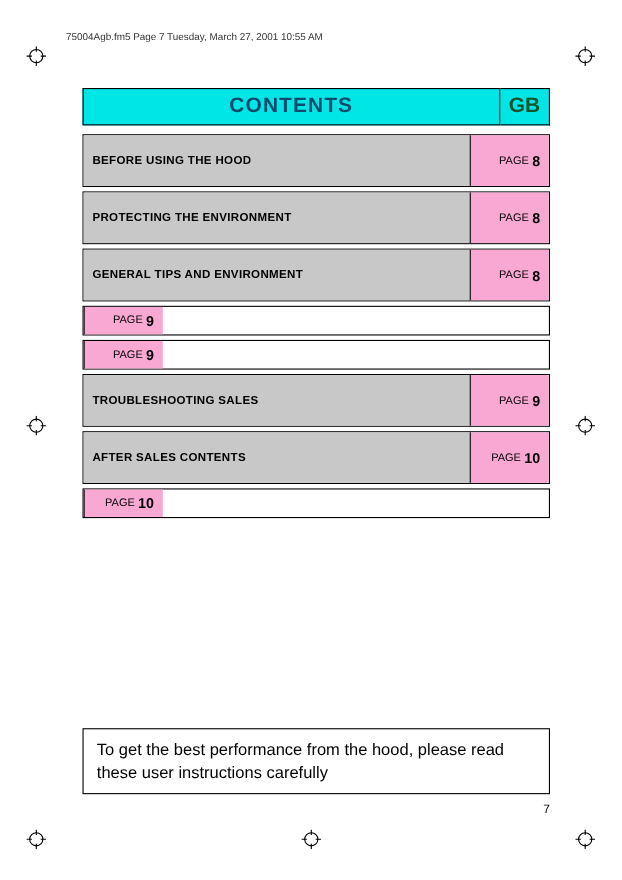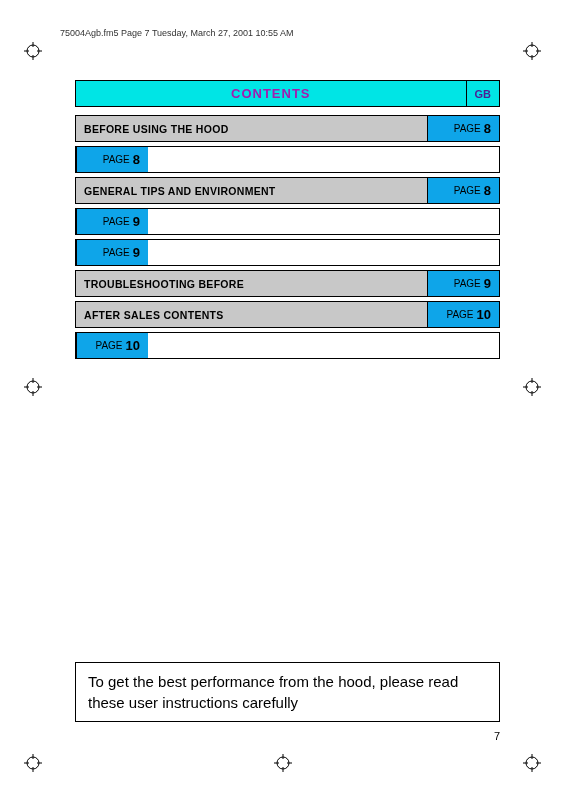--- a/index.html
+++ b/index.html
@@ -62,68 +62,68 @@
       background: #00e5e5;
       flex: 1;
       padding: 5px 10px;
       display: flex;
       align-items: center;
       justify-content: center;
       border: 1.5px solid #000;
     }
 
     .contents-title-box span {
-      font-size: 13px;
+      font-size: 19px;
       font-weight: 900;
-      color: #a21caf;
+      color: #0c4a6e;
       letter-spacing: 1px;
     }
 
     .gb-box {
       background: #00e5e5;
       padding: 5px 8px;
       display: flex;
       align-items: center;
       justify-content: center;
       border: 1.5px solid #000;
       border-left: none;
       min-width: 32px;
     }
 
     .gb-box span {
-      font-size: 11px;
+      font-size: 19px;
       font-weight: 900;
-      color: #4c1d95;
+      color: #14532d;
     }
 
     
     .toc-row {
       display: flex;
       align-items: stretch;
       margin-bottom: 4px;
       border: 1.5px solid #000;
     }
 
     .toc-label {
       background: #c8c8c8;
       flex: 1;
-      padding: 6px 8px;
+      padding: 17px 8px;
       display: flex;
       align-items: center;
     }
 
     .toc-label span {
       font-size: 10.5px;
       font-weight: 900;
       color: #000;
       letter-spacing: 0.3px;
     }
 
     .toc-page {
-      background: #0ea5e9;
+      background: #f9a8d4;
       padding: 5px 8px;
       display: flex;
       align-items: center;
       justify-content: flex-end;
       min-width: 72px;
       border-left: 1.5px solid #000;
     }
 
     .toc-page-text {
       font-size: 10px;
@@ -260,20 +260,23 @@
         <div class="toc-row">
           <div class="toc-label">
             <span>BEFORE USING THE HOOD</span>
           </div>
           <div class="toc-page">
             <span class="toc-page-text">PAGE</span>
             <span class="toc-page-num">8</span>
           </div>
         </div>
         <div class="toc-row">
+          <div class="toc-label">
+            <span>PROTECTING THE ENVIRONMENT</span>
+          </div>
           <div class="toc-page">
             <span class="toc-page-text">PAGE</span>
             <span class="toc-page-num">8</span>
           </div>
         </div>
         <div class="toc-row">
           <div class="toc-label">
             <span>GENERAL TIPS AND ENVIRONMENT</span>
           </div>
           <div class="toc-page">
@@ -288,21 +291,21 @@
           </div>
         </div>
         <div class="toc-row">
           <div class="toc-page">
             <span class="toc-page-text">PAGE</span>
             <span class="toc-page-num">9</span>
           </div>
         </div>
         <div class="toc-row">
           <div class="toc-label">
-            <span>TROUBLESHOOTING BEFORE</span>
+            <span>TROUBLESHOOTING SALES</span>
           </div>
           <div class="toc-page">
             <span class="toc-page-text">PAGE</span>
             <span class="toc-page-num">9</span>
           </div>
         </div>
         <div class="toc-row">
           <div class="toc-label">
             <span>AFTER SALES CONTENTS</span>
           </div>

